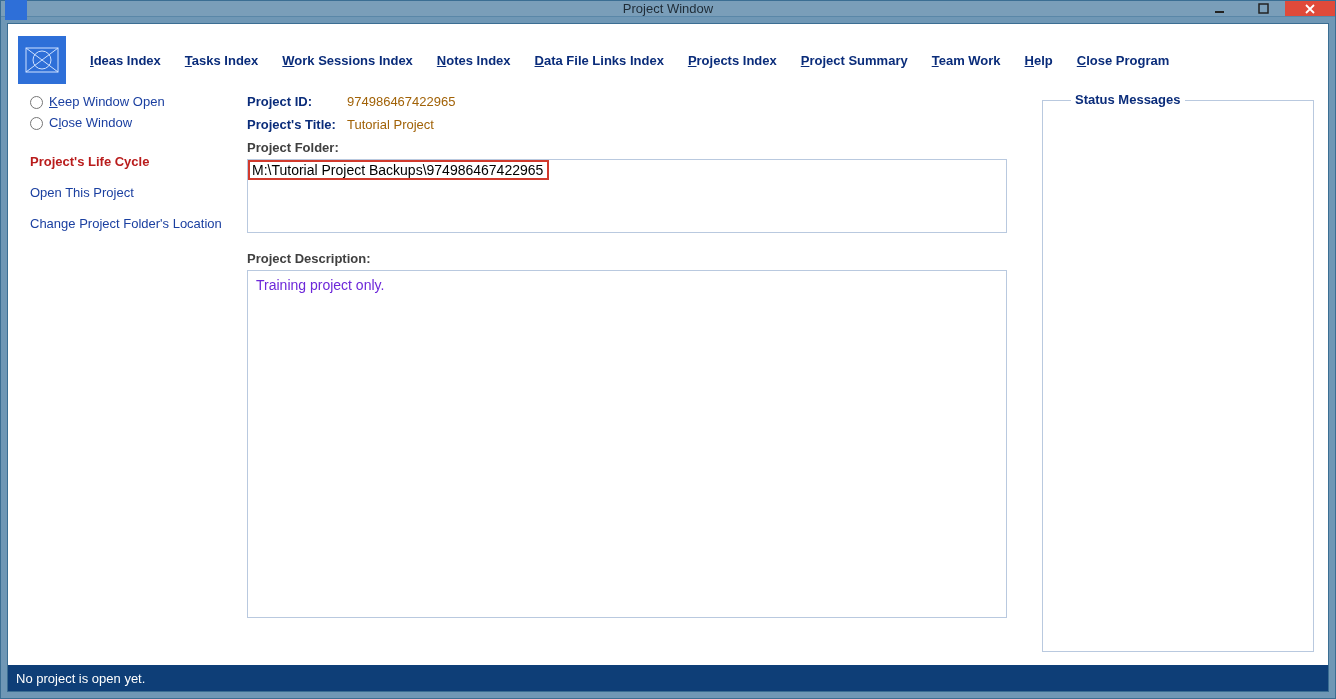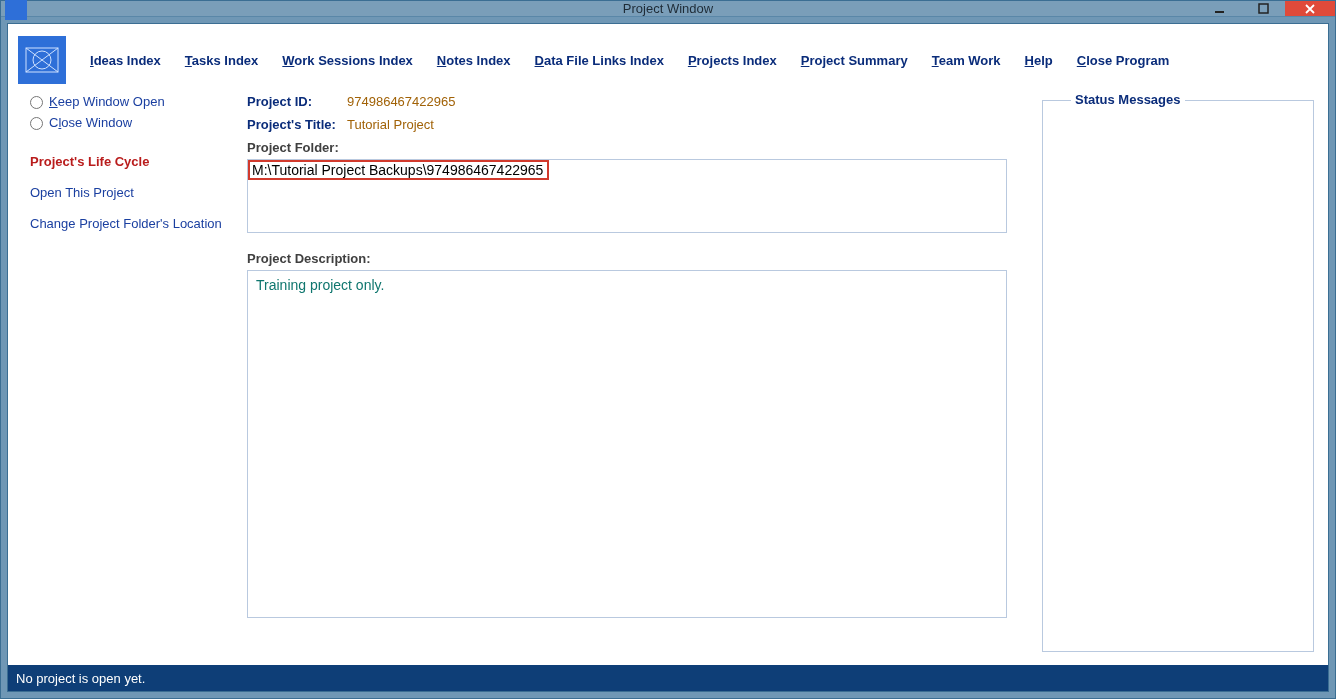--- a/index.html
+++ b/index.html
@@ -90,21 +90,21 @@
   }
   .folder-path {
     position:absolute; top:2px; left:2px;
     padding: 0 4px 0 2px;
     color:#000; font-size:14px;
     outline:2px solid #d23a2d; outline-offset:0;
   }
   .desc-box {
     width: 760px; height: 348px;
     border:1px solid #b9c9df; background:#fff;
-    padding:6px 8px; color:#0f766e; font-size:14px; margin-top:4px;
+    padding:6px 8px; color:#6d28d9; font-size:14px; margin-top:4px;
   }
   .rightcol {
     width: 286px; padding-right:14px;
   }
   .group {
     border:1px solid #b9c9df;
     position:relative;
     height: 552px;
     margin-top: 6px;
   }

